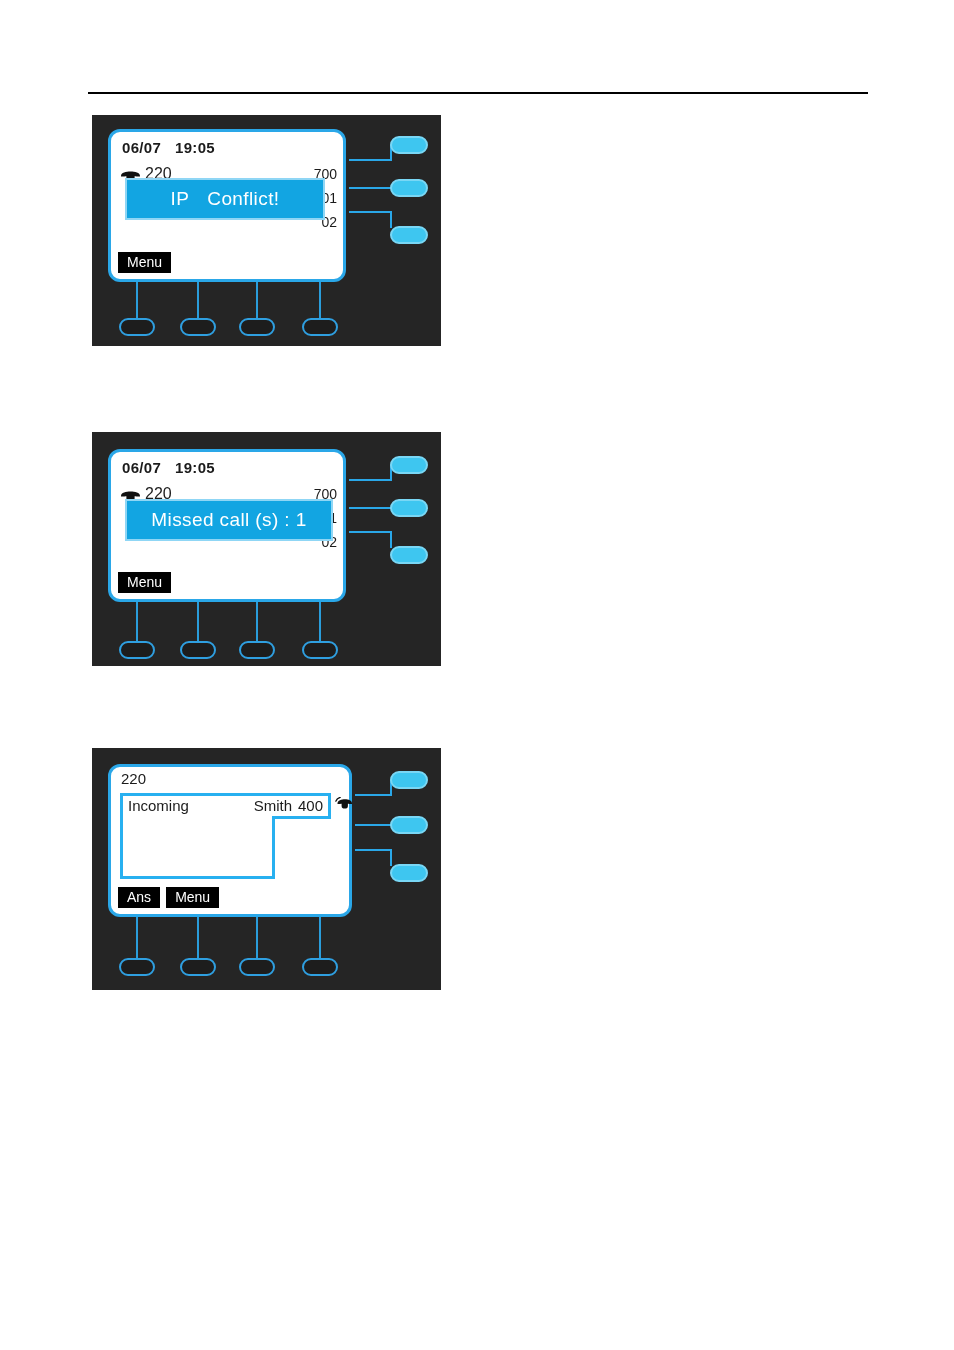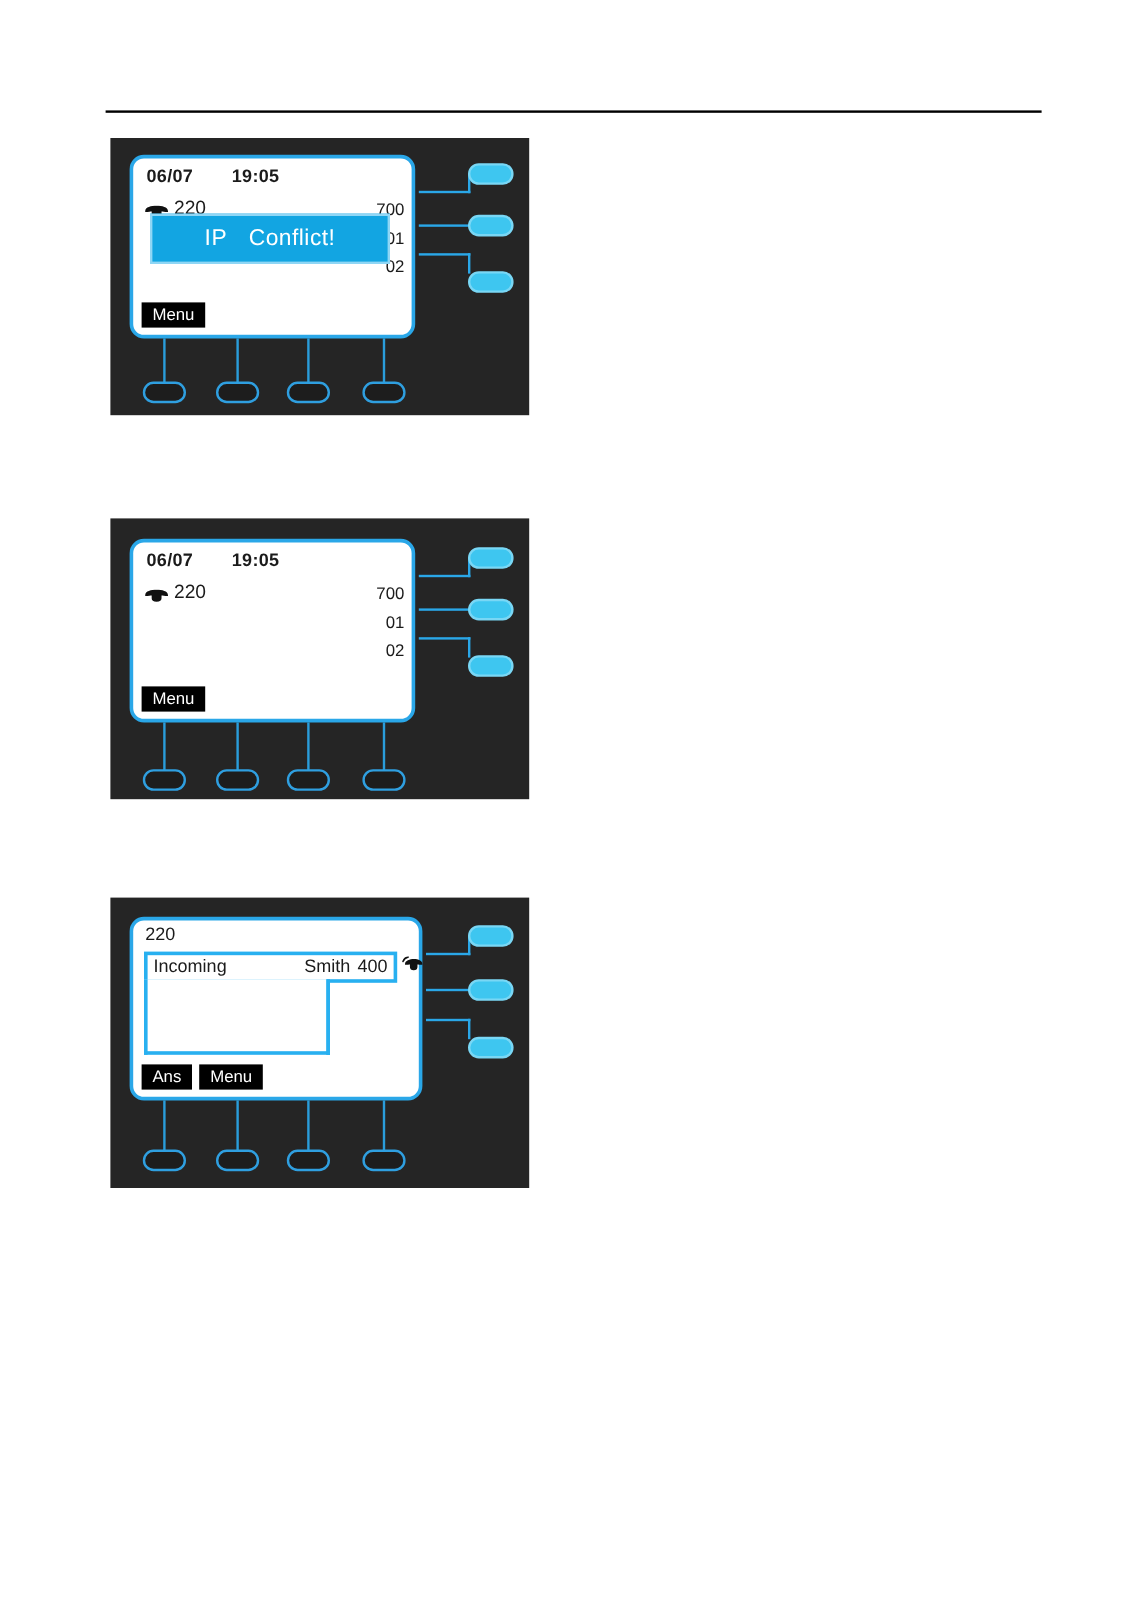--- a/index.html
+++ b/index.html
@@ -51,21 +51,21 @@
   .status-row {
     position: absolute;
     left: 11px;
     top: 7px;
     font-size: 15px;
     font-weight: bold;
     color: #1b1b1b;
     letter-spacing: 0.3px;
     white-space: nowrap;
   }
-  .status-row .time { margin-left: 32px; }
+  .status-row .time { margin-left: 14px; }
 
   
   .acct-row {
     position: absolute;
     left: 9px;
     top: 33px;
     right: 8px;
     height: 20px;
   }
   .handset-icon {
@@ -301,20 +301,23 @@
       </svg>
       <span class="acct-num">220</span>
     </div>
 
     <div class="line-labels">
       <div>700</div>
       <div>01</div>
       <div>02</div>
     </div>
 
+    <div class="lcd-popup">
+      <span>Missed call (s) : 1</span>
+    </div>
 
     <div class="softkeys">
       <div class="softkey">Menu</div>
     </div>
   </div>
 
   <div class="linekey-wire" style="left:257px; top:47px; width:43px; height:0; border-top-width:2px;"></div>
   <div class="linekey-wire" style="left:298px; top:33px; width:0; height:16px; border-left-width:2px;"></div>
   <div class="linekey" style="left:298px; top:24px;"></div>
 

